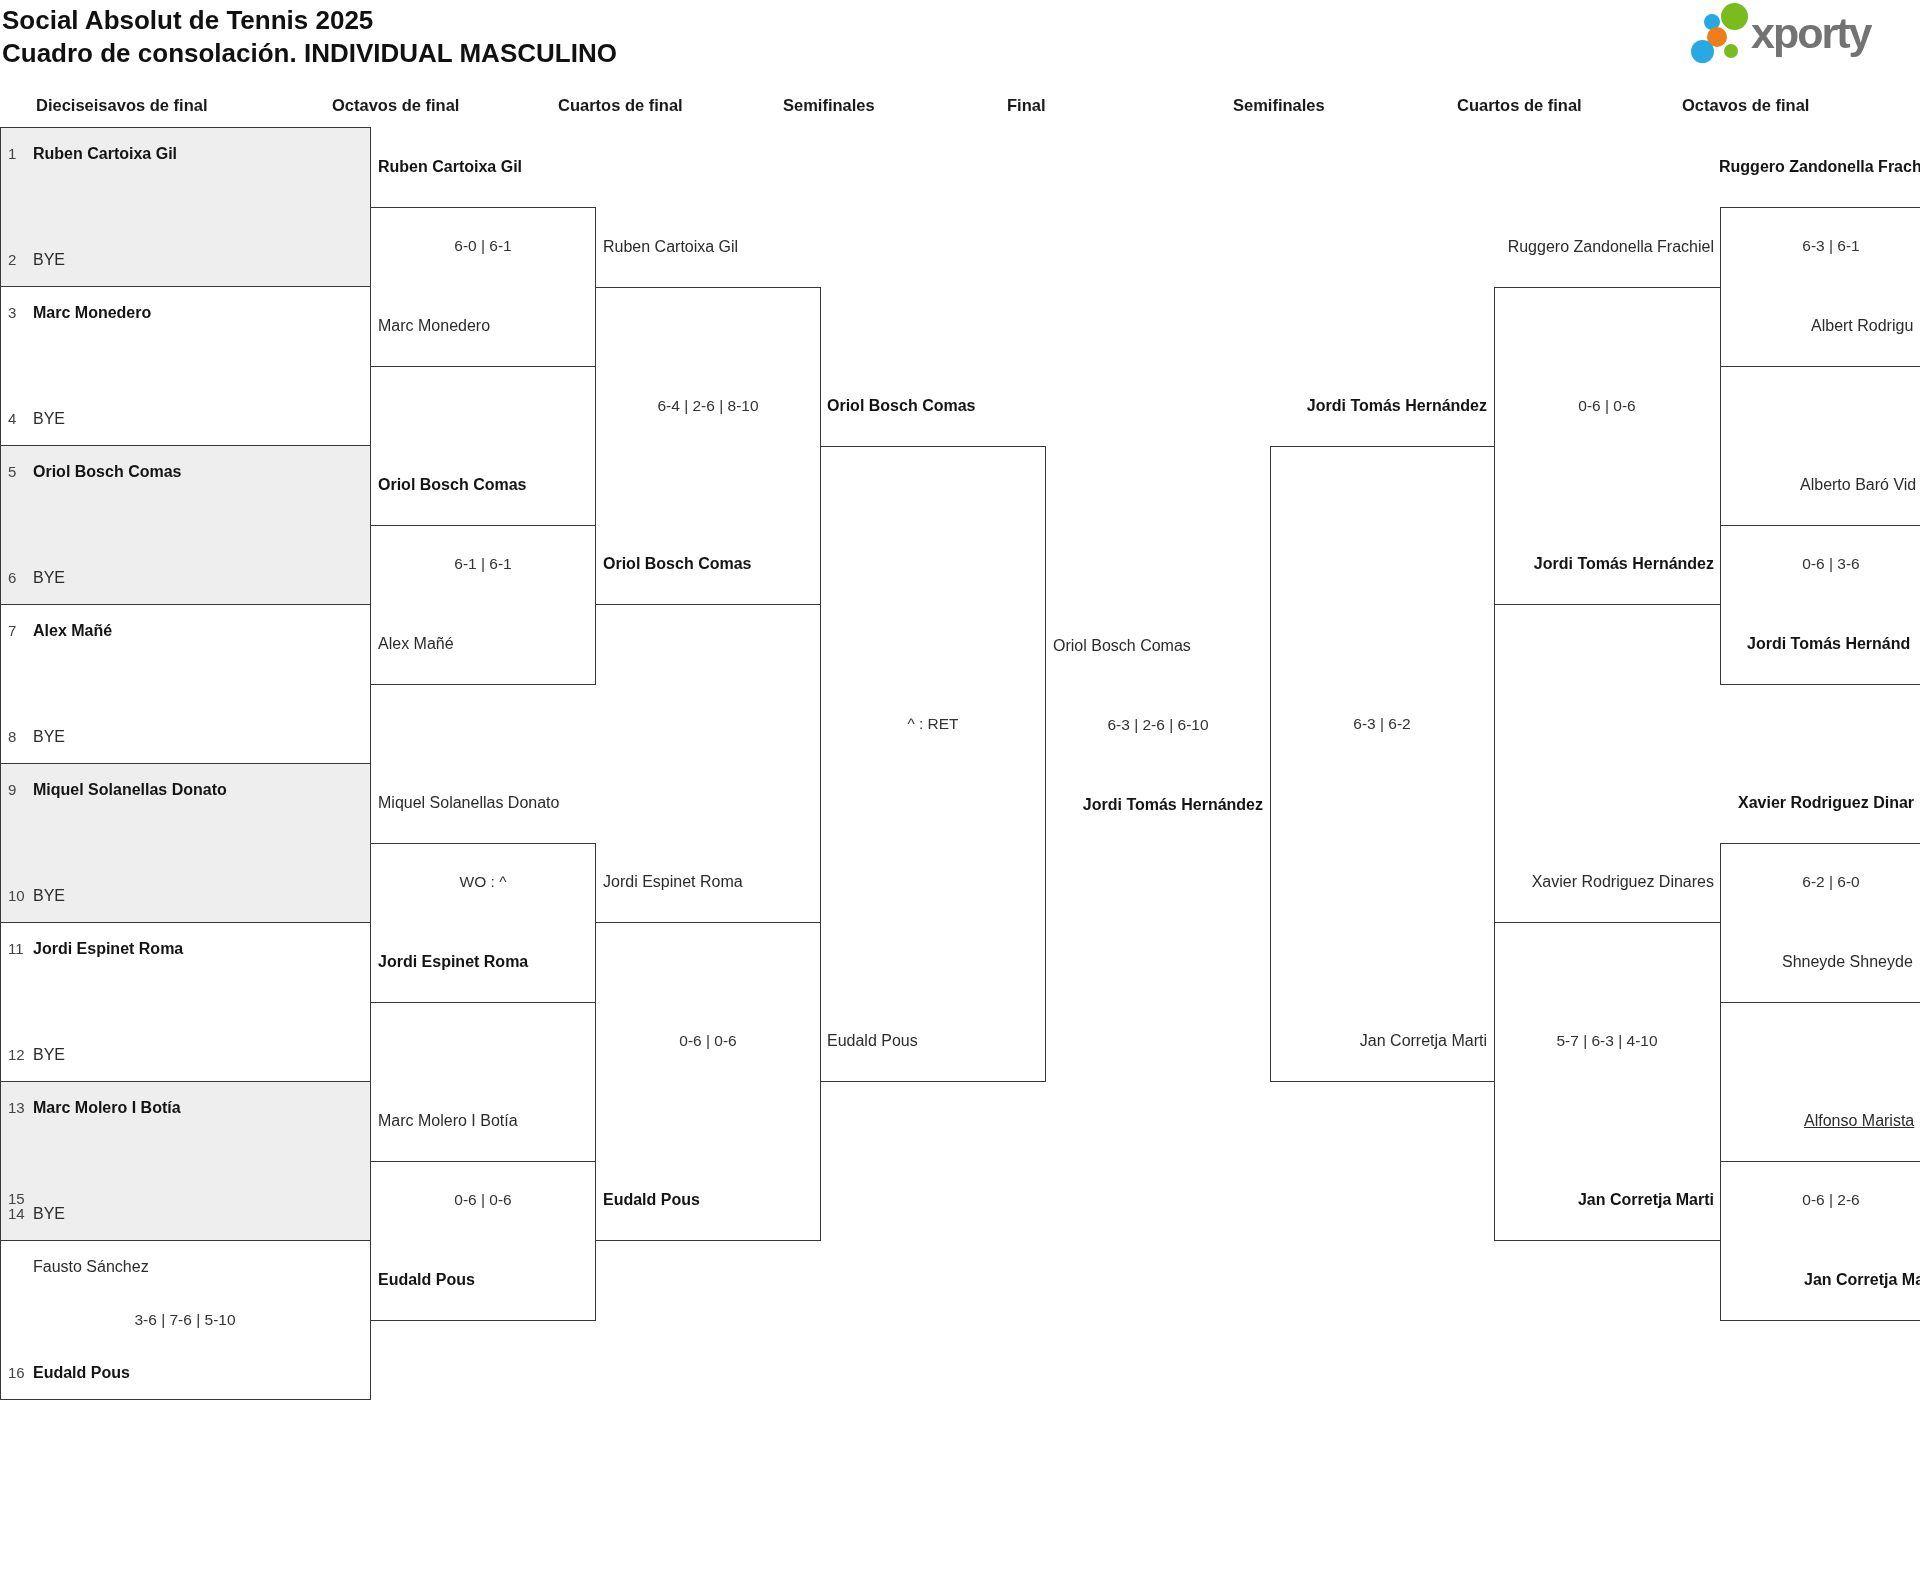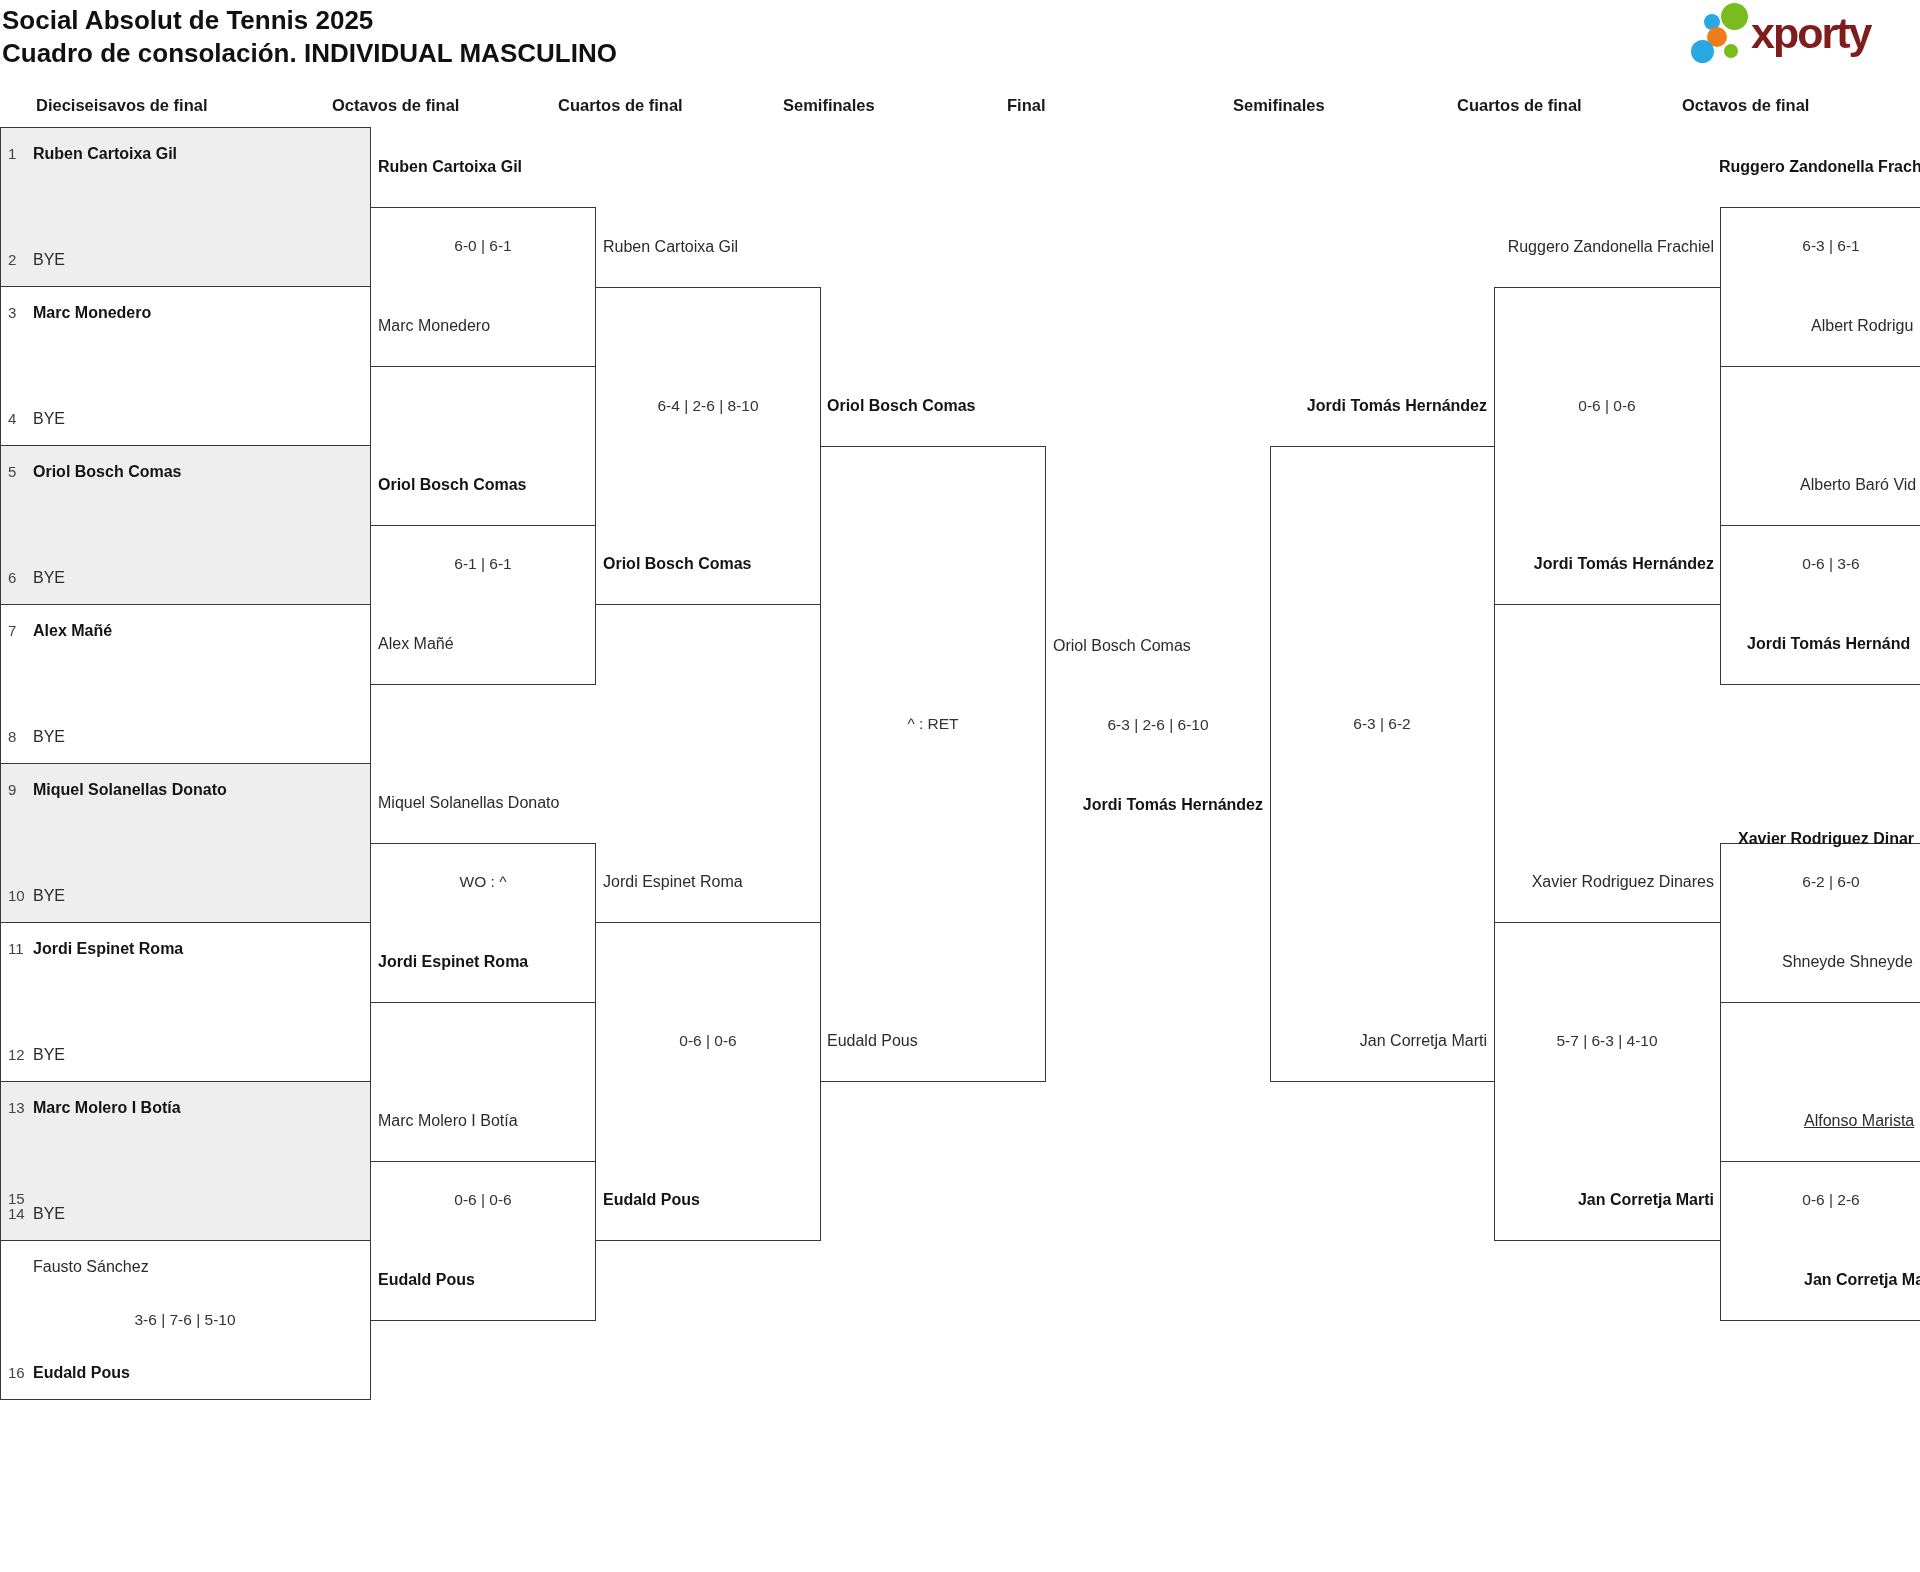--- a/index.html
+++ b/index.html
@@ -26,21 +26,21 @@
 
   <div class="ttl">Social Absolut de Tennis 2025</div>
   <div class="sub">Cuadro de consolación. INDIVIDUAL MASCULINO</div>
 
   <div>
     <div class="dot" style="left:1704px;top:14px;width:16px;height:16px;background:#29a9e1;"></div>
     <div class="dot" style="left:1721px;top:3px;width:27px;height:27px;background:#79bc1d;"></div>
     <div class="dot" style="left:1707px;top:27px;width:20px;height:20px;background:#ef7d1a;"></div>
     <div class="dot" style="left:1691px;top:40px;width:23px;height:23px;background:#29a9e1;"></div>
     <div class="dot" style="left:1724px;top:44px;width:14px;height:14px;background:#79bc1d;"></div>
-    <div class="wordmark" style="color:#7f1d1d;">xporty</div>
+    <div class="wordmark" style="color:#737373;">xporty</div>
   </div>
 
   <div class="rh" style="left:36px;">Dieciseisavos de final</div>
   <div class="rh" style="left:332px;">Octavos de final</div>
   <div class="rh" style="left:558px;">Cuartos de final</div>
   <div class="rh" style="left:783px;">Semifinales</div>
   <div class="rh" style="left:1007px;">Final</div>
   <div class="rh" style="left:1233px;">Semifinales</div>
   <div class="rh" style="left:1457px;">Cuartos de final</div>
   <div class="rh" style="left:1682px;">Octavos de final</div>
@@ -148,21 +148,21 @@
   <div class="lbl b ra" style="left:1490px;top:1189px;width:224px;">Jan Corretja Marti</div>
 
   <div class="lbl b" style="left:1719px;top:156px;">Ruggero Zandonella Frach</div>
   <div class="lbl score" style="left:1719px;top:235px;">6-3 | 6-1</div>
   <div class="lbl" style="left:1811px;top:315px;">Albert Rodrigu</div>
 
   <div class="lbl" style="left:1800px;top:474px;">Alberto Baró Vid</div>
   <div class="lbl score" style="left:1719px;top:553px;">0-6 | 3-6</div>
   <div class="lbl b" style="left:1747px;top:633px;">Jordi Tomás Hernánd</div>
 
-  <div class="lbl b" style="left:1738px;top:792px;margin-top:36px;">Xavier Rodriguez Dinar</div>
+  <div class="lbl b" style="left:1738px;top:792px;">Xavier Rodriguez Dinar</div>
   <div class="lbl score" style="left:1719px;top:871px;">6-2 | 6-0</div>
   <div class="lbl" style="left:1782px;top:951px;">Shneyde Shneyde</div>
 
   <div class="lbl" style="left:1804px;top:1110px;text-decoration:underline;">Alfonso Marista</div>
   <div class="lbl score" style="left:1719px;top:1189px;">0-6 | 2-6</div>
   <div class="lbl b" style="left:1804px;top:1269px;">Jan Corretja Ma</div>
 
 </div>
 
 </body></html>

